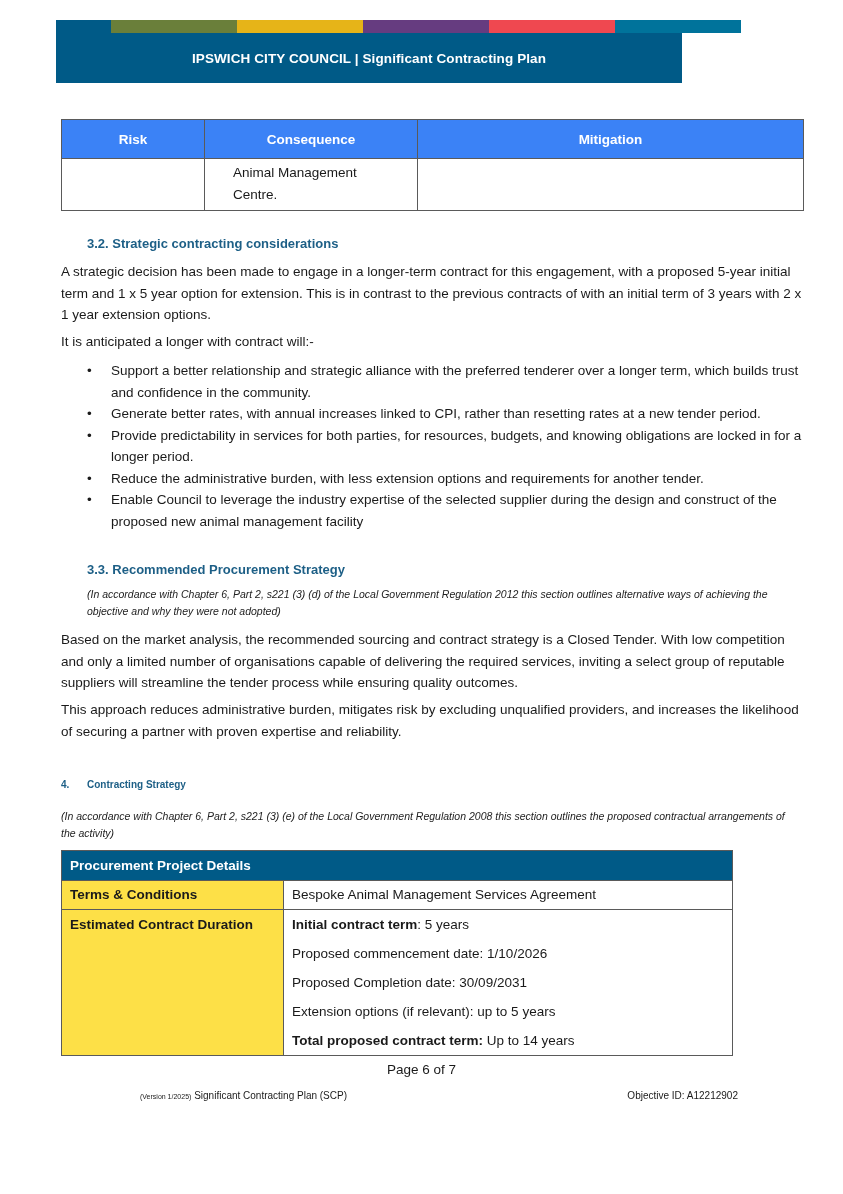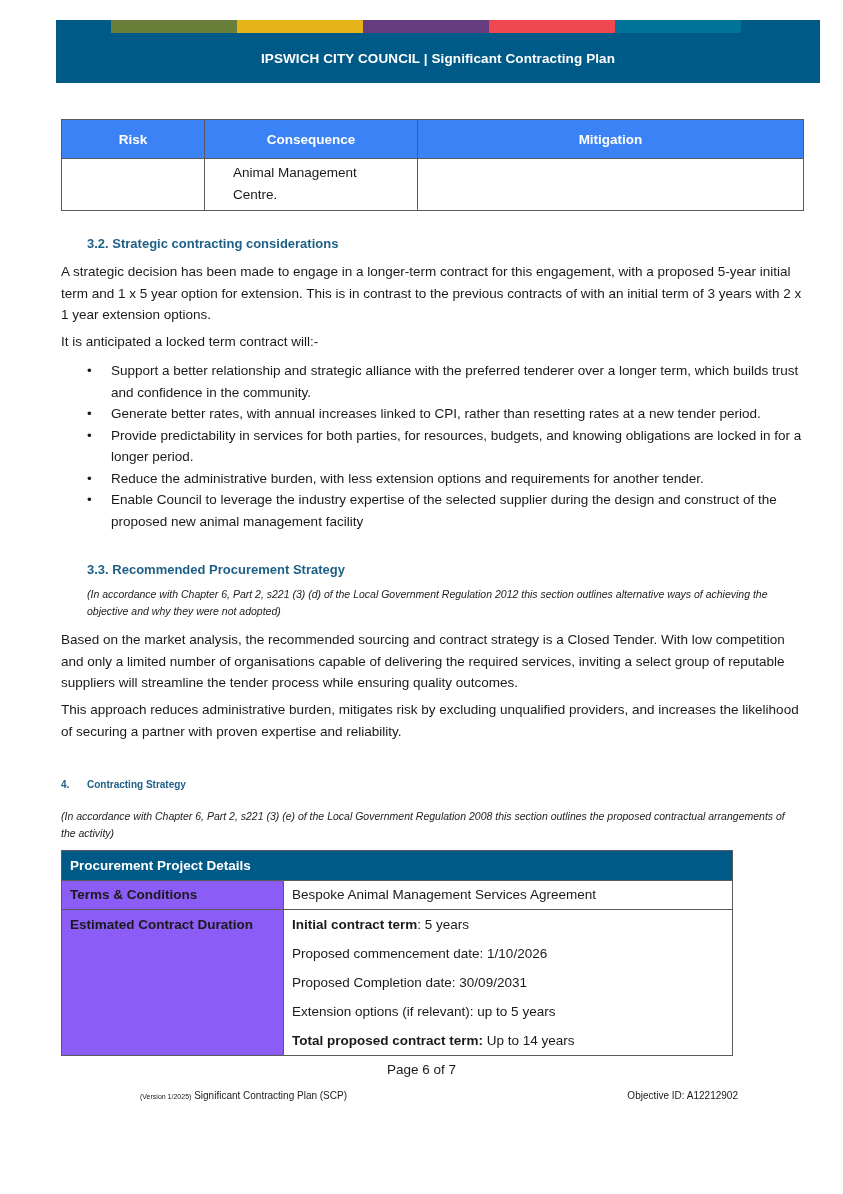--- a/index.html
+++ b/index.html
@@ -1,18 +1,18 @@
 <!DOCTYPE html>
 <html><head>
 <meta charset="utf-8">
 <style>
   html, body { margin:0; padding:0; background:#ffffff; }
   body { width:843px; height:1194px; position:relative; font-family:"Liberation Sans", sans-serif; color:#1a1a1a; overflow:hidden; }
 
-  .header { position:absolute; left:56px; top:20px; width:764px; height:63px; background:#005a87; }
+  .header { position:absolute; left:56px; top:20px; width:626px; height:63px; background:#005a87; }
   .stripe { position:absolute; top:0; height:13px; }
   .header-title { position:absolute; left:0; right:0; top:31px; text-align:center; color:#ffffff; font-weight:bold; font-size:13.5px; letter-spacing:0.1px; }
 
   table { border-collapse:collapse; }
   .risk-table { position:absolute; left:61px; top:119px; width:743px; font-size:13.5px; }
   .risk-table th { background:#3b82f6; color:#fff; font-weight:bold; height:36px; border:1px solid #5a5a5a; font-size:13.5px; }
   .risk-table td { border:1px solid #5a5a5a; vertical-align:top; padding:3px 0 4px 28px; line-height:22px; height:43px; }
 
   .h2 { position:absolute; color:#1d5f86; font-weight:bold; font-size:13px;text-align:right; }
   .para { position:absolute; left:61px; width:745px; font-size:13.5px; line-height:21.5px; margin:0; }
@@ -22,21 +22,21 @@
   ul.bullets { position:absolute; left:61px; top:360px; width:745px; margin:0; padding:0; list-style:none; font-size:13.5px; line-height:21.5px; }
   ul.bullets li { position:relative; padding-left:50px; margin-bottom:0; }
   ul.bullets li .dot { position:absolute; left:26px; top:0; }
 
   .h1 { position:absolute; left:61px; top:779px; color:#1d5f86; font-weight:bold; font-size:10px; }
   .h1 .num { display:inline-block; width:26px; }
 
   .proc-table { position:absolute; left:61px; top:850px; width:672px; font-size:13.5px; }
   .proc-table th { background:#005a87; color:#fff; text-align:left; font-weight:bold; padding:0 8px; height:29px; border:1px solid #5a5a5a; }
   .proc-table td { border:1px solid #5a5a5a; padding:0 8px; vertical-align:top; }
-  .proc-table td.lbl { background:#8b5cf6; font-weight:bold; width:205px; }
+  .proc-table td.lbl { background:#fde047; font-weight:bold; width:205px; }
   .row1 td { height:28px; line-height:28px; }
   .row2 td { line-height:29px; }
   .row2 td.lbl { padding-top:0; }
   .val-line { display:block; line-height:29px; }
   .val-line b { font-weight:bold; }
 
   .page-num { position:absolute; left:0; right:0; top:1062px; text-align:center; font-size:13.5px; }
   .footer-left { position:absolute; left:140px; top:1090px; font-size:10px; }
   .footer-left .ver { font-size:7px; }
   .footer-right { position:absolute; right:105px; top:1090px; font-size:10px; }
@@ -65,21 +65,21 @@
     <tr>
       <td></td>
       <td style="padding-right:40px;">Animal Management Centre.</td>
       <td></td>
     </tr>
   </tbody>
 </table>
 
 <div class="h2" style="left:87px;top:236px;">3.2.  Strategic contracting considerations</div>
 <p class="para" style="top:261px;">A strategic decision has been made to engage in a longer-term contract for this engagement, with a proposed 5-year initial term and 1 x 5 year option for extension.  This is in contrast to the previous contracts of with an initial term of 3 years with 2 x 1 year extension options.</p>
-<p class="para" style="top:331px;">It is anticipated a locked term contract will:-</p>
+<p class="para" style="top:331px;">It is anticipated a longer with contract will:-</p>
 
 <ul class="bullets">
   <li><span class="dot">•</span><span>Support a better relationship and strategic alliance with the preferred tenderer over a longer term, which builds trust and confidence in the community.</span></li>
   <li><span class="dot">•</span><span>Generate better rates, with annual increases linked to CPI, rather than resetting rates at a new tender period.</span></li>
   <li><span class="dot">•</span><span>Provide predictability in services for both parties, for resources, budgets, and knowing obligations are locked in for a longer period.</span></li>
   <li><span class="dot">•</span><span>Reduce the administrative burden, with less extension options and requirements for another tender.</span></li>
   <li><span class="dot">•</span><span>Enable Council to leverage the industry expertise of the selected supplier during the design and construct of the proposed new animal management facility</span></li>
 </ul>
 
 <div class="h2" style="left:87px;top:562px;">3.3.  Recommended Procurement Strategy</div>

